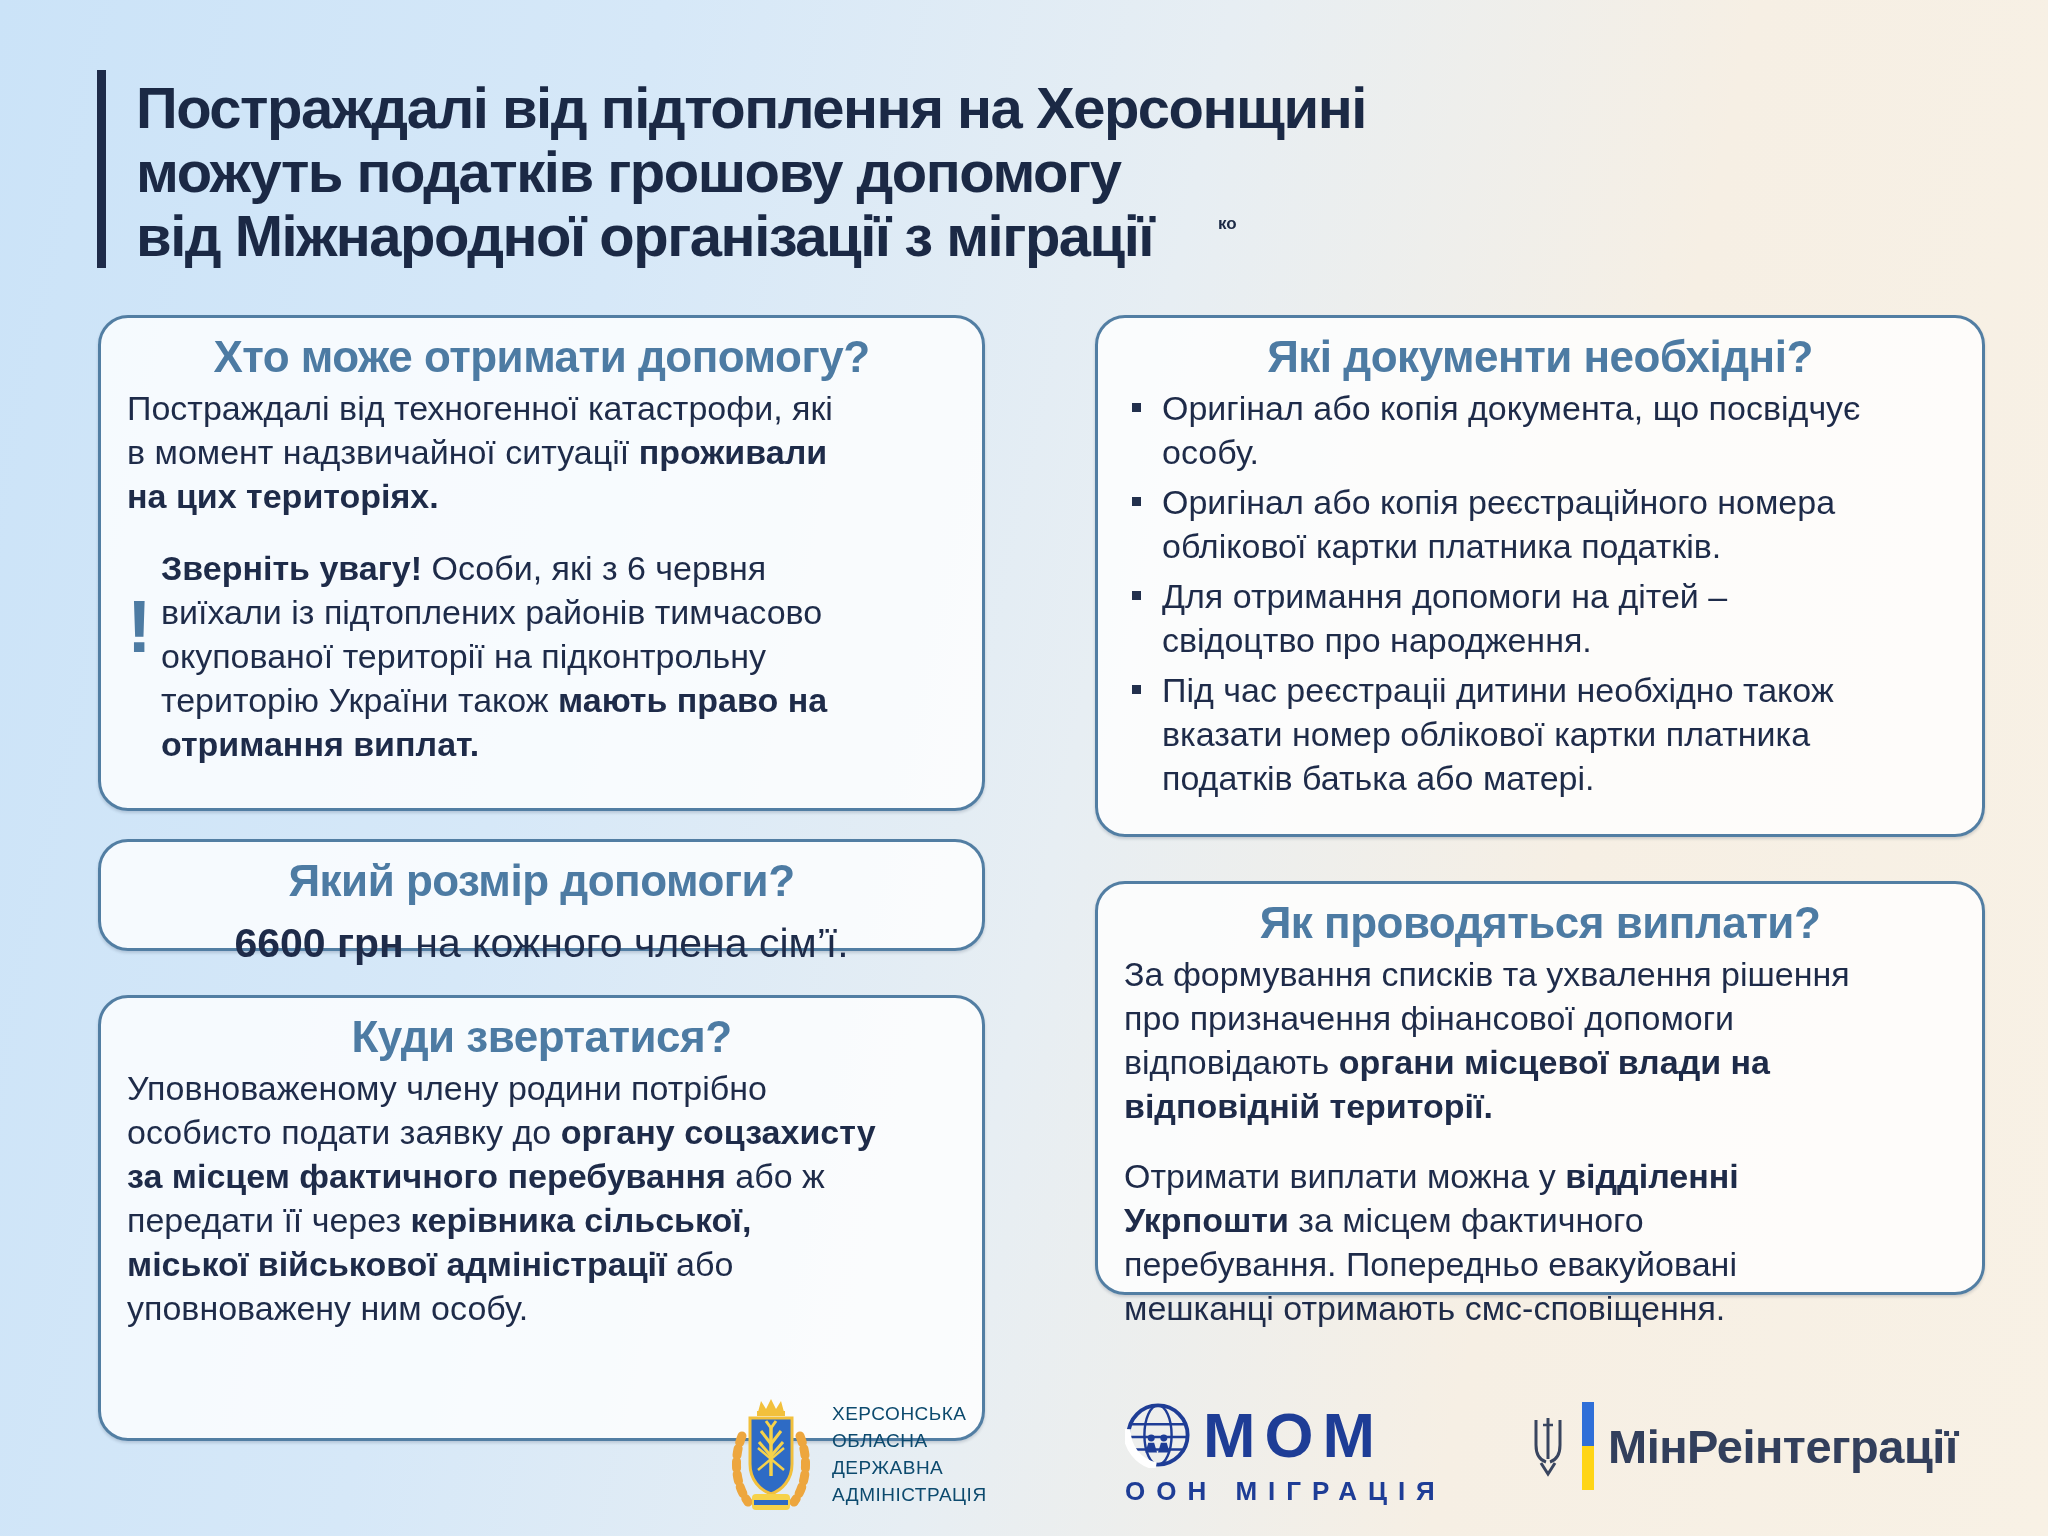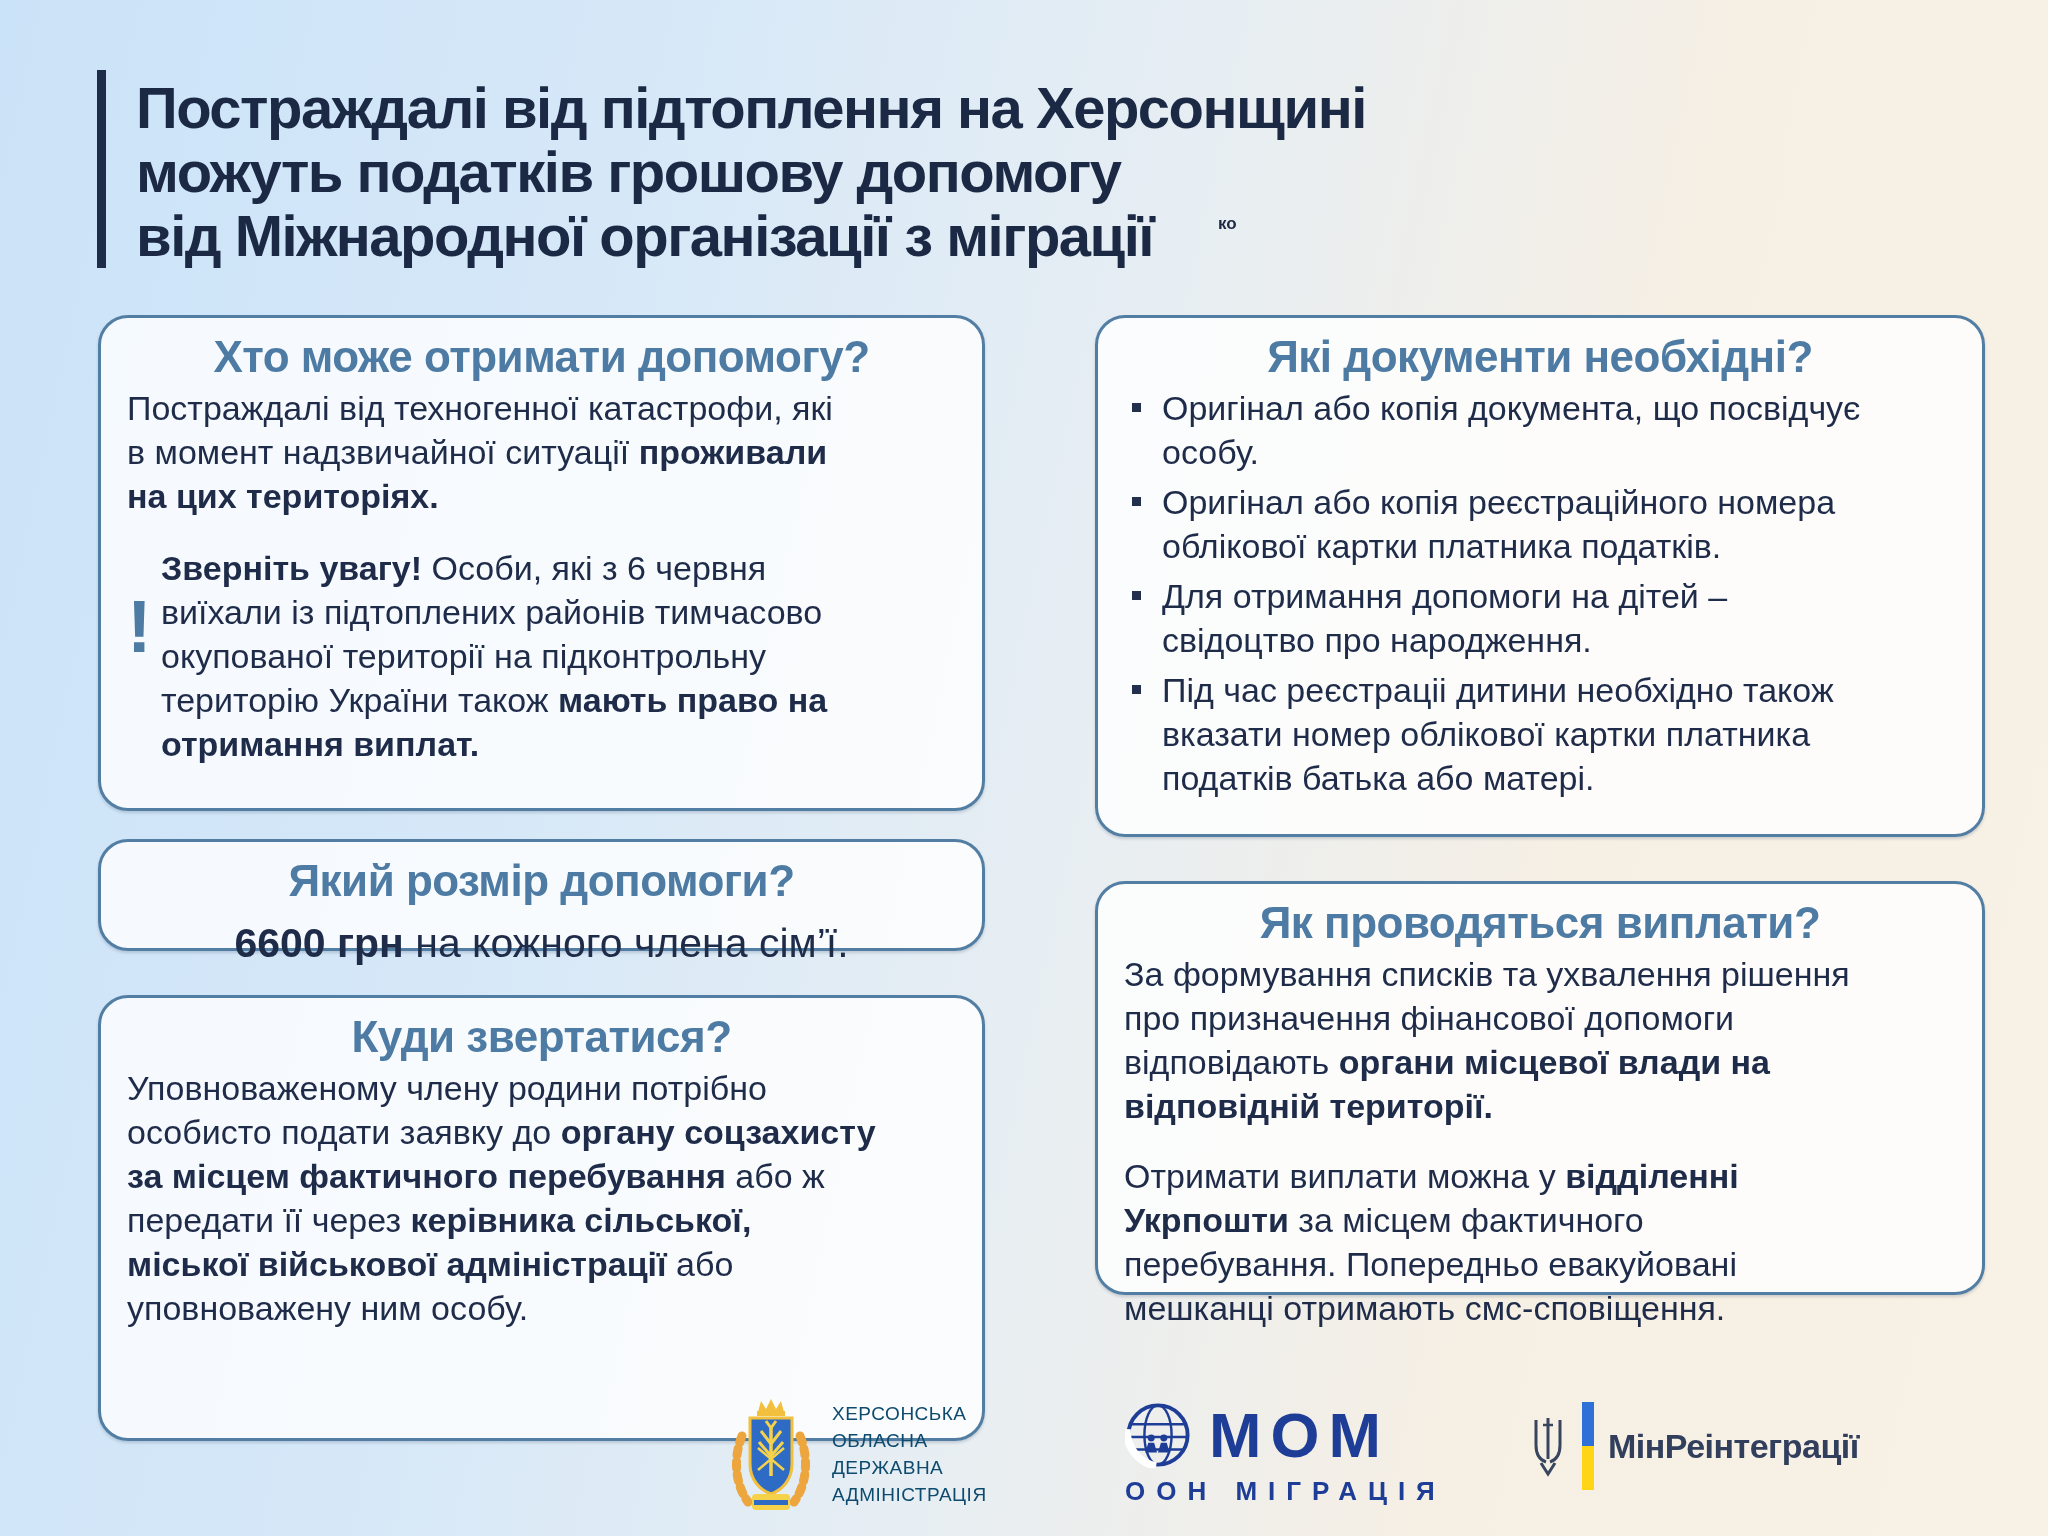--- a/index.html
+++ b/index.html
@@ -42,28 +42,28 @@
   .where-p1 { width:755px; }
   .docs-list { list-style:none; }
   .docs-list li { position:relative; padding-left:38px; width:748px; margin-bottom:6px; }
   .bullet-sq { position:absolute; left:8px; top:17px; width:9px; height:9px; background:#22304d; }
   .pay-p1 { width:737px; margin-bottom:26px; }
   .pay-p2 { width:737px; }
   
   .footer-admin { position:absolute; left:728px; top:1396px; display:flex; gap:18px; align-items:flex-start; }
   .admin-text { font-size:19px; line-height:27px; color:#0c4a6e; letter-spacing:0.5px; padding-top:4px; }
   .footer-iom { position:absolute; left:1125px; top:1402px; color:#1e3d96; }
-  .iom-row1 { display:flex; align-items:center; gap:18px; }
+  .iom-row1 { display:flex; align-items:center; gap:12px; }
   .iom-mom { font-size:63px; font-weight:bold; letter-spacing:9px; line-height:64px; }
   .iom-sub { font-size:26px; letter-spacing:11px; margin-top:8px; font-weight:bold; }
   .footer-minre { position:absolute; left:1528px; top:1402px; display:flex; align-items:center; gap:14px; }
   .flag-bar { width:12px; height:88px; display:flex; flex-direction:column; }
   .flag-bar .fb-blue { flex:1; background:#2f6fd8; }
   .flag-bar .fb-yellow { flex:1; background:#ffd515; }
-  .minre-label { font-size:34px; font-weight:bold; color:#323f5c; letter-spacing:-0.5px; }
+  .minre-label { font-size:47px; font-weight:bold; color:#323f5c; letter-spacing:-0.5px; }
 </style>
 </head>
 <body>
 
 <div class="title-wrap">
   <div class="title-bar"></div>
   <div class="title-text">
     <div class="title-line">Постраждалі від підтоплення на Херсонщині</div>
     <div class="title-line">можуть податків грошову допомогу</div>
     <div class="title-line l3"><span>від Міжнародної організації з міграції</span><span class="title-sup">ко</span></div>

